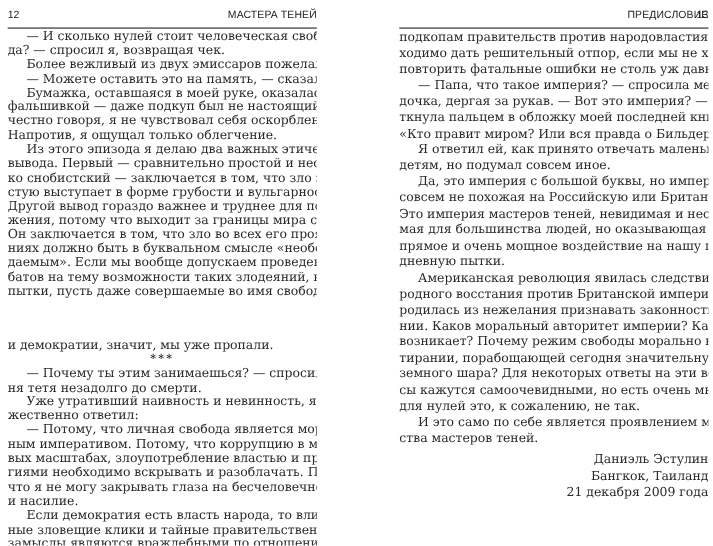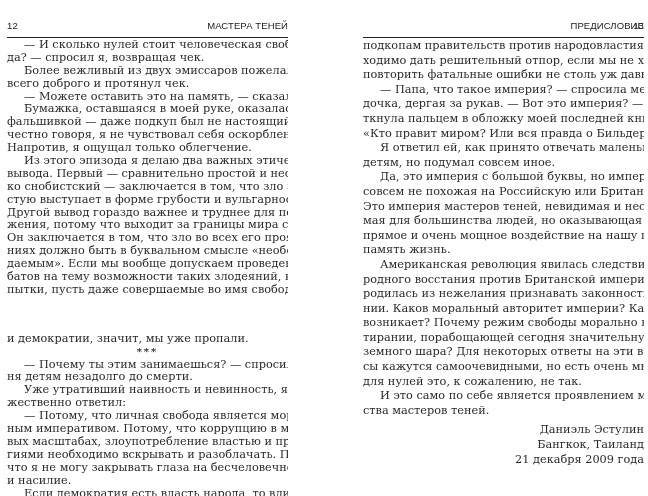--- a/index.html
+++ b/index.html
@@ -1,18 +1,18 @@
 <!DOCTYPE html>
 <html><head>
 <meta charset="utf-8">
 <style>
   html, body { margin: 0; padding: 0; background: #ffffff; }
   body { width: 648px; height: 496px; position: relative; overflow: hidden;
          font-family: "DejaVu Serif", "Liberation Serif", serif; color: #2a2a2a; }
-  .page { position: absolute; top: 16px; height: 352px; }
+  .page { position: absolute; top: 4px; height: 352px; }
   .page.left { left: 7px; width: 281px; }
   .page.right { left: 363px; width: 281px; }
   .runhead { position: absolute; top: 4px; left: 0; right: 0; height: 14px;
              font-family: "Liberation Sans", "DejaVu Sans", sans-serif; font-size: 9.5px;
              letter-spacing: 0.1px; color: #222; }
   .runhead .num { position: absolute; top: 0; }
   .left .runhead .num { left: 0; }
   .right .runhead .num { right: 0; }
   .runhead .title { position: absolute; left: 0; right: 0; top: 0; text-align: right; }
   .rule { position: absolute; top: 21px; left: 0; right: 0; height: 0; border-top: 1.4px solid #222; }
@@ -29,41 +29,40 @@
 <div class="page left">
   <div class="runhead">
     <span class="num">12</span>
     <span class="title">МАСТЕРА ТЕНЕЙ</span>
   </div>
   <div class="rule"></div>
   <div class="body" id="left-body">
       <span class="ln ind" style="height: 12.9px; line-height: 12.9px;">— И сколько нулей стоит человеческая свобо-</span>
       <span class="ln last" style="height: 12.9px; line-height: 12.9px;">да? — спросил я, возвращая чек.</span>
       <span class="ln ind" style="height: 12.9px; line-height: 12.9px;">Более вежливый из двух эмиссаров пожелал мне</span>
-      <span class="ln last" style="height: 12.9px; line-height: 12.9px;">всего доброго и протянул чек.</span>
       <span class="ln ind" style="height: 12.9px; line-height: 12.9px;">— Можете оставить это на память, — сказал он.</span>
       <span class="ln ind" style="height: 12.9px; line-height: 12.9px;">Бумажка, оставшаяся в моей руке, оказалась</span>
       <span class="ln" style="height: 12.9px; line-height: 12.9px;">фальшивкой — даже подкуп был не настоящий. Но,</span>
       <span class="ln" style="height: 12.9px; line-height: 12.9px;">честно говоря, я не чувствовал себя оскорбленным.</span>
       <span class="ln last" style="height: 12.9px; line-height: 12.9px;">Напротив, я ощущал только облегчение.</span>
       <span class="ln ind" style="height: 12.9px; line-height: 12.9px;">Из этого эпизода я делаю два важных этических</span>
       <span class="ln" style="height: 12.9px; line-height: 12.9px;">вывода. Первый — сравнительно простой и несколь-</span>
       <span class="ln" style="height: 12.9px; line-height: 12.9px;">ко снобистский — заключается в том, что зло зача-</span>
       <span class="ln" style="height: 12.9px; line-height: 12.9px;">стую выступает в форме грубости и вульгарности.</span>
       <span class="ln" style="height: 12.9px; line-height: 12.9px;">Другой вывод гораздо важнее и труднее для пости-</span>
       <span class="ln" style="height: 12.9px; line-height: 12.9px;">жения, потому что выходит за границы мира слов.</span>
       <span class="ln" style="height: 12.9px; line-height: 12.9px;">Он заключается в том, что зло во всех его проявле-</span>
       <span class="ln" style="height: 12.9px; line-height: 12.9px;">ниях должно быть в буквальном смысле «необсуж-</span>
       <span class="ln" style="height: 12.9px; line-height: 12.9px;">даемым». Если мы вообще допускаем проведение де-</span>
       <span class="ln" style="height: 12.9px; line-height: 12.9px;">батов на тему возможности таких злодеяний, как</span>
       <span class="ln" style="height: 12.9px; line-height: 12.9px;">пытки, пусть даже совершаемые во имя свободы</span>
       <span class="ln last" style="height: 12.9px; line-height: 12.9px; margin-top: 36px;">и демократии, значит, мы уже пропали.</span>
       <span class="ln center" style="height: 12.9px; line-height: 12.9px;">***</span>
       <span class="ln ind" style="height: 12.9px; line-height: 12.9px;">— Почему ты этим занимаешься? — спросила ме-</span>
-      <span class="ln last" style="height: 12.9px; line-height: 12.9px;">ня детям незадолго до смерти.</span>
+      <span class="ln last" style="height: 12.9px; line-height: 12.9px;">ня тетя незадолго до смерти.</span>
       <span class="ln ind" style="height: 12.9px; line-height: 12.9px;">Уже утративший наивность и невинность, я тор-</span>
       <span class="ln last" style="height: 12.9px; line-height: 12.9px;">жественно ответил:</span>
       <span class="ln ind" style="height: 12.9px; line-height: 12.9px;">— Потому, что личная свобода является мораль-</span>
       <span class="ln" style="height: 12.9px; line-height: 12.9px;">ным императивом. Потому, что коррупцию в миро-</span>
       <span class="ln" style="height: 12.9px; line-height: 12.9px;">вых масштабах, злоупотребление властью и привиле-</span>
       <span class="ln" style="height: 12.9px; line-height: 12.9px;">гиями необходимо вскрывать и разоблачать. Потому,</span>
       <span class="ln" style="height: 12.9px; line-height: 12.9px;">что я не могу закрывать глаза на бесчеловечность</span>
       <span class="ln last" style="height: 12.9px; line-height: 12.9px;">и насилие.</span>
       <span class="ln ind" style="height: 12.9px; line-height: 12.9px;">Если демократия есть власть народа, то влиятель-</span>
       <span class="ln" style="height: 12.9px; line-height: 12.9px;">ные зловещие клики и тайные правительственные</span>
@@ -86,21 +85,21 @@
       <span class="ln" style="height: 14.6px; line-height: 14.6px;">дочка, дергая за рукав. — Вот это империя? — она</span>
       <span class="ln" style="height: 14.6px; line-height: 14.6px;">ткнула пальцем в обложку моей последней книги</span>
       <span class="ln" style="height: 14.6px; line-height: 14.6px;">«Кто правит миром? Или вся правда о Бильдерберг-</span>
       <span class="ln ind" style="height: 14.6px; line-height: 14.6px;">Я ответил ей, как принято отвечать маленьким</span>
       <span class="ln last" style="height: 14.6px; line-height: 14.6px;">детям, но подумал совсем иное.</span>
       <span class="ln ind" style="height: 14.6px; line-height: 14.6px;">Да, это империя с большой буквы, но империя,</span>
       <span class="ln" style="height: 14.6px; line-height: 14.6px;">совсем не похожая на Российскую или Британскую.</span>
       <span class="ln" style="height: 14.6px; line-height: 14.6px;">Это империя мастеров теней, невидимая и неслыши-</span>
       <span class="ln" style="height: 14.6px; line-height: 14.6px;">мая для большинства людей, но оказывающая самое</span>
       <span class="ln" style="height: 14.6px; line-height: 14.6px;">прямое и очень мощное воздействие на нашу повсе-</span>
-      <span class="ln last" style="height: 14.6px; line-height: 14.6px;">память жизнь.</span>
+      <span class="ln last" style="height: 14.6px; line-height: 14.6px;">дневную пытки.</span>
       <span class="ln ind" style="height: 14.6px; line-height: 14.6px;">Американская революция явилась следствием на-</span>
       <span class="ln" style="height: 14.6px; line-height: 14.6px;">родного восстания против Британской империи. Она</span>
       <span class="ln" style="height: 14.6px; line-height: 14.6px;">родилась из нежелания признавать законность тира-</span>
       <span class="ln" style="height: 14.6px; line-height: 14.6px;">нии. Каков моральный авторитет империи? Как она</span>
       <span class="ln" style="height: 14.6px; line-height: 14.6px;">возникает? Почему режим свободы морально выше</span>
       <span class="ln" style="height: 14.6px; line-height: 14.6px;">тирании, порабощающей сегодня значительную часть</span>
       <span class="ln" style="height: 14.6px; line-height: 14.6px;">земного шара? Для некоторых ответы на эти вопро-</span>
       <span class="ln" style="height: 14.6px; line-height: 14.6px;">сы кажутся самоочевидными, но есть очень многие,</span>
       <span class="ln last" style="height: 14.6px; line-height: 14.6px;">для нулей это, к сожалению, не так.</span>
       <span class="ln ind" style="height: 14.6px; line-height: 14.6px;">И это само по себе является проявлением могуще-</span>

